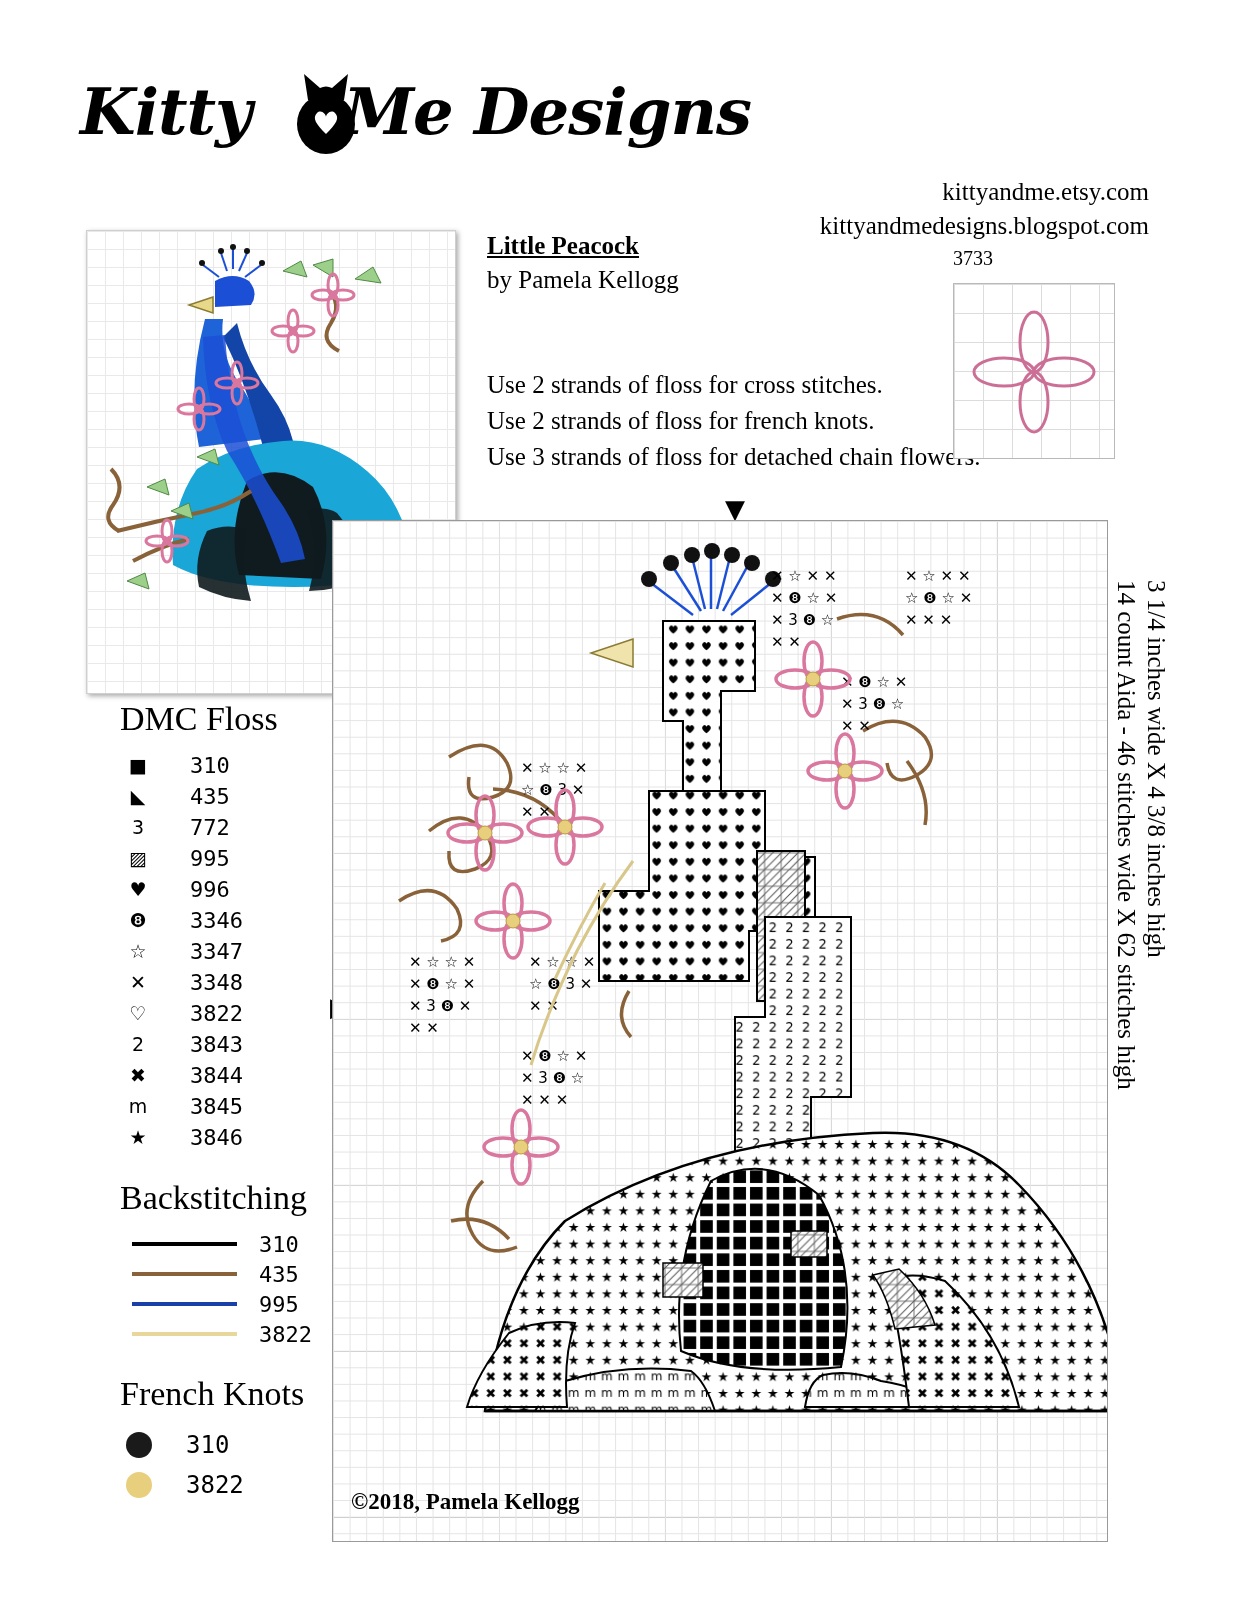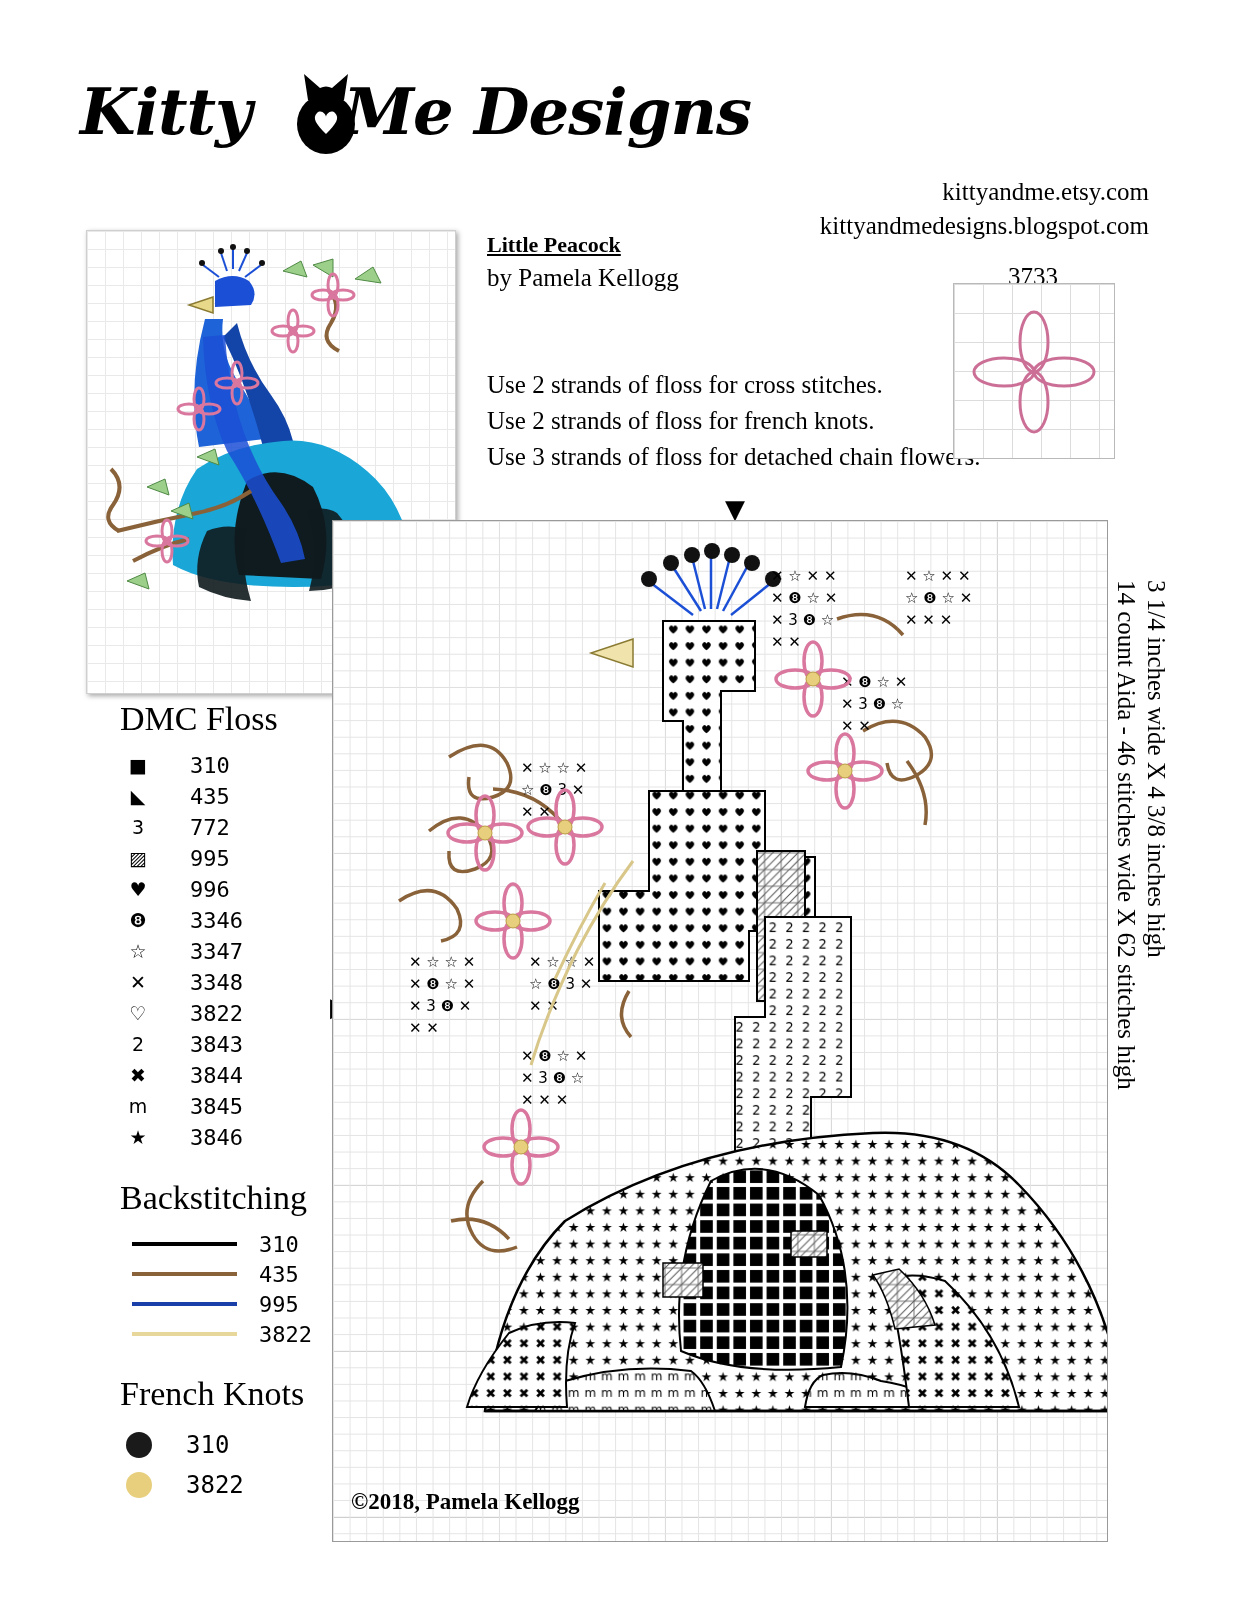--- a/index.html
+++ b/index.html
@@ -73,21 +73,21 @@
 
   
   #title-block {
     position: absolute;
     left: 487px;
     top: 232px;
     width: 420px;
   }
   #pattern-title {
     font-weight: bold;
-    font-size: 22px;
+    font-size: 25px;
     text-decoration: underline;
     margin-bottom: 4px;
   }
   .title-line {
     font-size: 25px;
     line-height: 31px;
   }
   #instructions {
     position: absolute;
     left: 487px;
@@ -97,24 +97,23 @@
   .instr-line {
     font-size: 25px;
     line-height: 36px;
     white-space: nowrap;
   }
 
   
   #swatch-label {
     position: absolute;
     left: 953px;
-    top: 263px;
+    top: 247px;
     width: 160px;
-    text-align: center;
-    font-size: 25px;
+    font-size: 20px;
   }
   #swatch-box {
     position: absolute;
     left: 953px;
     top: 283px;
     width: 160px;
     height: 174px;
     background: #fff;
     border: 1px solid #b9b9b9;
   }

